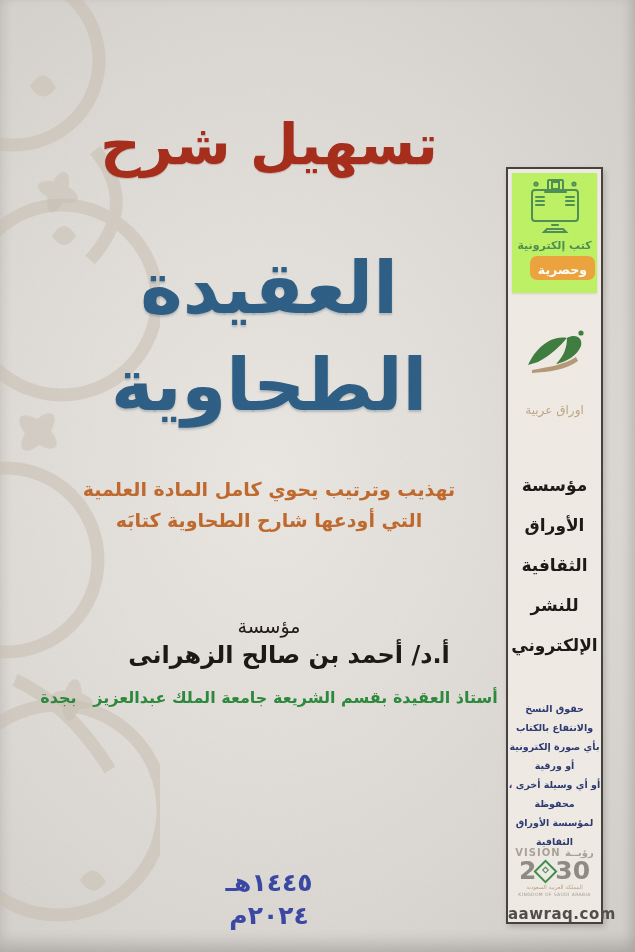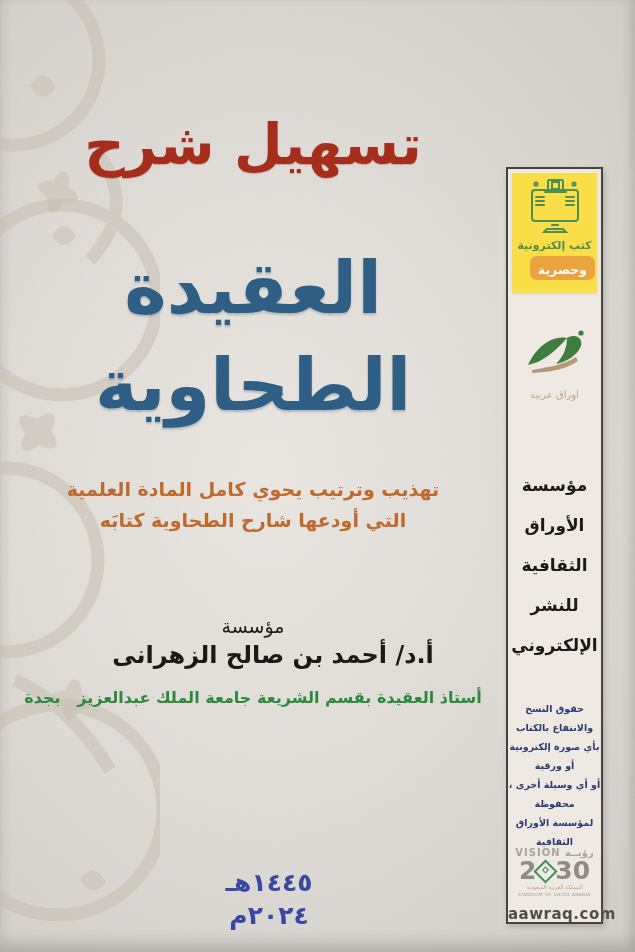--- a/index.html
+++ b/index.html
@@ -4,21 +4,21 @@
 <style>
   html,body{margin:0;padding:0;}
   body{width:635px;height:952px;font-family:"DejaVu Sans",sans-serif;}
   .cover{
     position:relative;width:635px;height:952px;overflow:hidden;direction:rtl;
     background:radial-gradient(ellipse at 42% 50%, #ebe7e2 0%, #dfdbd6 55%, #d2cec9 100%);
     box-shadow:inset 0 -10px 14px rgba(0,0,0,0.14), inset -6px 0 10px rgba(0,0,0,0.05);
   }
   .pattern{position:absolute;left:0;top:0;pointer-events:none;}
   .texture{position:absolute;left:0;top:0;pointer-events:none;}
-  .block{position:absolute;left:0;width:506px;text-align:center;}
+  .block{position:absolute;left:16px;width:506px;text-align:center;}
   .supertitle{
     top:112px;font-size:56px;font-weight:bold;color:#a72d1c;
     text-shadow:0 1px 1px rgba(120,30,15,0.25);
   }
   .main-title{
     top:240px;font-size:72px;font-weight:bold;color:#2e5f86;line-height:1.35;
     text-shadow:0 2px 2px rgba(40,70,95,0.25);letter-spacing:-2px;
   }
   .author{top:390px;font-size:17px;font-weight:bold;color:#37291d;line-height:27px;}
   .subtitle{top:474px;font-size:19px;font-weight:bold;color:#c06a2e;line-height:31px;}
@@ -27,30 +27,30 @@
   .preparer-title{top:688px;font-size:16px;font-weight:bold;color:#2c8a3c;white-space:pre;}
   .dates{top:866px;left:16px;font-size:25px;font-weight:bold;color:#3a48a6;line-height:33px;text-align:center;}
   
   .sidebar{
     position:absolute;left:506px;top:167px;width:97px;height:757px;box-sizing:border-box;
     background:#f0ece5;border:2px solid #45423e;direction:rtl;
     box-shadow:2px 3px 6px rgba(0,0,0,0.18);
   }
   .sb-abs{position:absolute;left:0;width:100%;text-align:center;}
   .badge{
-    left:4px;top:4px;width:85px;height:120px;background:#fde047;
+    left:4px;top:4px;width:85px;height:120px;background:#bef264;
     box-shadow:0 1px 2px rgba(0,0,0,0.1);
   }
   .badge-line1{font-size:11px;font-weight:bold;color:#4e8d54;margin-top:1px;}
   .badge-pill{
     display:inline-block;margin:4px 2px 0 auto;background:#eda43e;color:#fff;
     font-size:12.5px;font-weight:bold;padding:6px 8px 3px;border-radius:7px;float:right;
   }
   .awraq{top:160px;}
-  .awraq-name{font-size:10px;color:#c0a683;margin-top:6px;letter-spacing:1px;}
+  .awraq-name{font-size:12px;color:#c0a683;margin-top:20px;letter-spacing:1px;}
   .foundation{top:296px;font-size:17px;font-weight:bold;color:#1b1916;line-height:40px;}
   .copyright{top:530px;font-size:9.5px;font-weight:bold;color:#2c3a72;line-height:19px;}
   .vision{top:678px;direction:ltr;color:#9a958d;}
   .vision-row1{font-size:10px;font-weight:bold;letter-spacing:1px;color:#a8a299;}
   .vision-year{font-size:25px;font-weight:bold;color:#8f8b85;line-height:26px;display:flex;align-items:center;justify-content:center;gap:1px;}
   .v-emblem{display:inline-block;width:13px;height:13px;border:2.5px solid #3f8f4f;transform:rotate(45deg);position:relative;}
   .v-emblem::after{content:"";position:absolute;left:2.5px;top:2.5px;width:3px;height:3px;border:1.5px solid #3f8f4f;}
   .vision-ar{font-size:5.5px;color:#bba287;line-height:7px;}
   .vision-en{font-size:4.5px;color:#a29c93;letter-spacing:0.4px;line-height:7px;}
   .website{top:736px;font-size:15px;font-weight:bold;color:#514d47;direction:ltr;letter-spacing:0.5px;}

